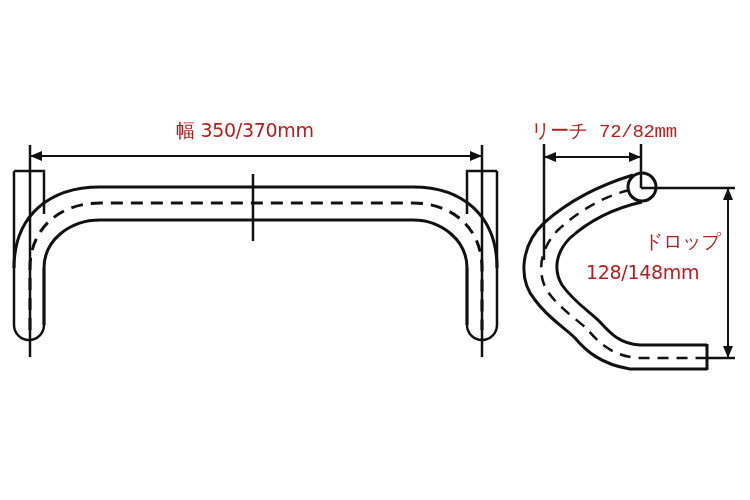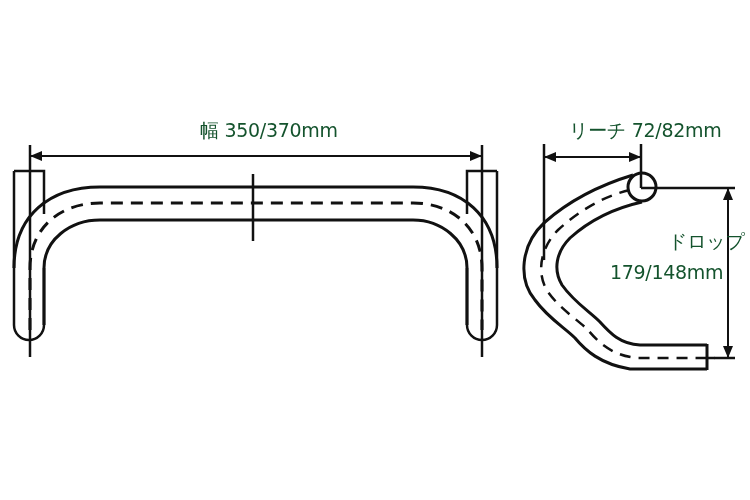--- a/index.html
+++ b/index.html
@@ -1,20 +1,20 @@
 <!DOCTYPE html>
 <html><head>
   <meta charset="utf-8">
   <style>
     html, body { margin: 0; padding: 0; background: #ffffff; }
     body { width: 750px; height: 500px; position: relative; overflow: hidden; font-family: "DejaVu Sans", "Liberation Sans", sans-serif; }
     #canvas { position: absolute; left: 0; top: 0; width: 750px; height: 500px; }
-    .label { position: absolute; color: #14532d; font-size: 19px; white-space: nowrap; letter-spacing: -0.3px; margin-left: 24px; }
+    .label { position: absolute; color: #b91c1c; font-size: 19px; white-space: nowrap; letter-spacing: -0.3px; }
     #width-label { left: 176px; top: 118px; }
-    #reach-label { left: 545px; top: 118px; }
+    #reach-label { left: 531px; top: 118px; font-family: Liberation Mono, monospace; }
     #drop-label-1 { left: 644px; top: 229px; font-family: Liberation Serif, serif; }
     #drop-label-2 { left: 586px; top: 261px; }
   </style>
 </head>
 <body>
 
 <svg id="canvas" viewBox="0 0 750 500" xmlns="http://www.w3.org/2000/svg">
   <defs>
     <marker id="arrow" viewBox="0 0 12 10" refX="11" refY="5" markerWidth="12" markerHeight="10" orient="auto-start-reverse" markerUnits="userSpaceOnUse">
       <path d="M0,0 L12,5 L0,10 Z" fill="#111"></path>
@@ -60,13 +60,13 @@
     <line x1="641" y1="188" x2="735" y2="188" stroke-width="2.5"></line>
     <line x1="707" y1="358" x2="735" y2="358" stroke-width="2.5"></line>
 
     <line x1="728" y1="189" x2="728" y2="357" stroke-width="2" marker-start="url(#arrow)" marker-end="url(#arrow)"></line>
   </g>
 </svg>
 
 <div id="width-label" class="label">幅 350/370mm</div>
 <div id="reach-label" class="label">リーチ 72/82mm</div>
 <div id="drop-label-1" class="label">ドロップ</div>
-<div id="drop-label-2" class="label">179/148mm</div>
+<div id="drop-label-2" class="label">128/148mm</div>
 
 </body></html>

